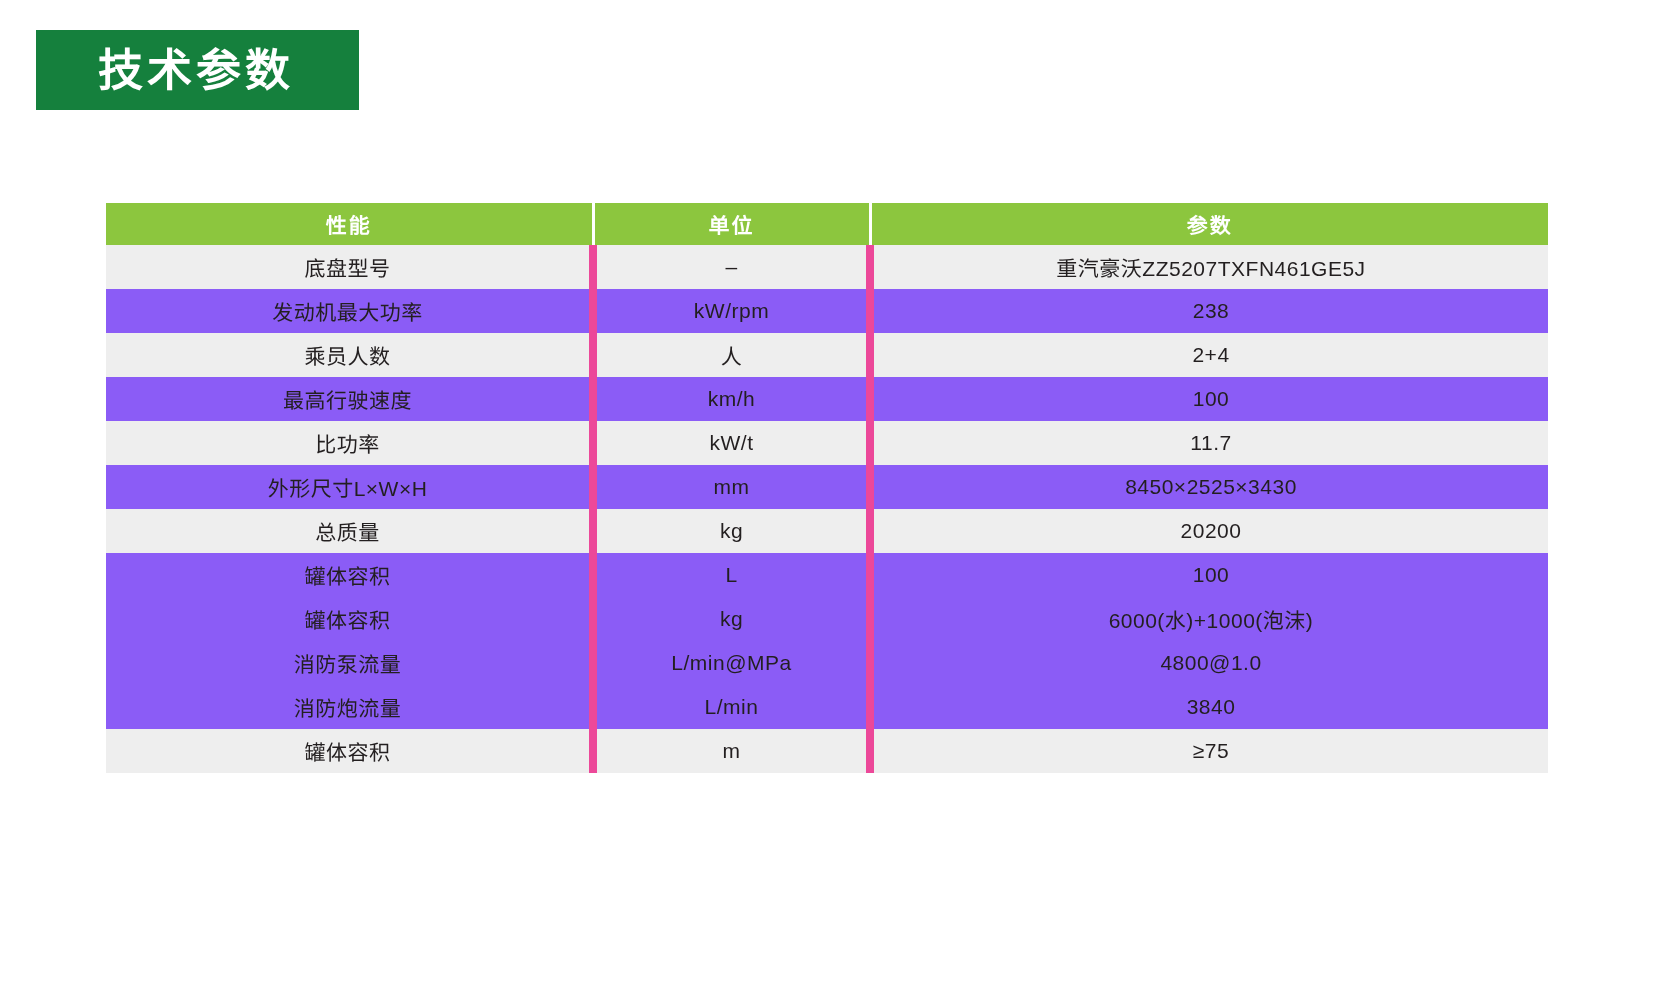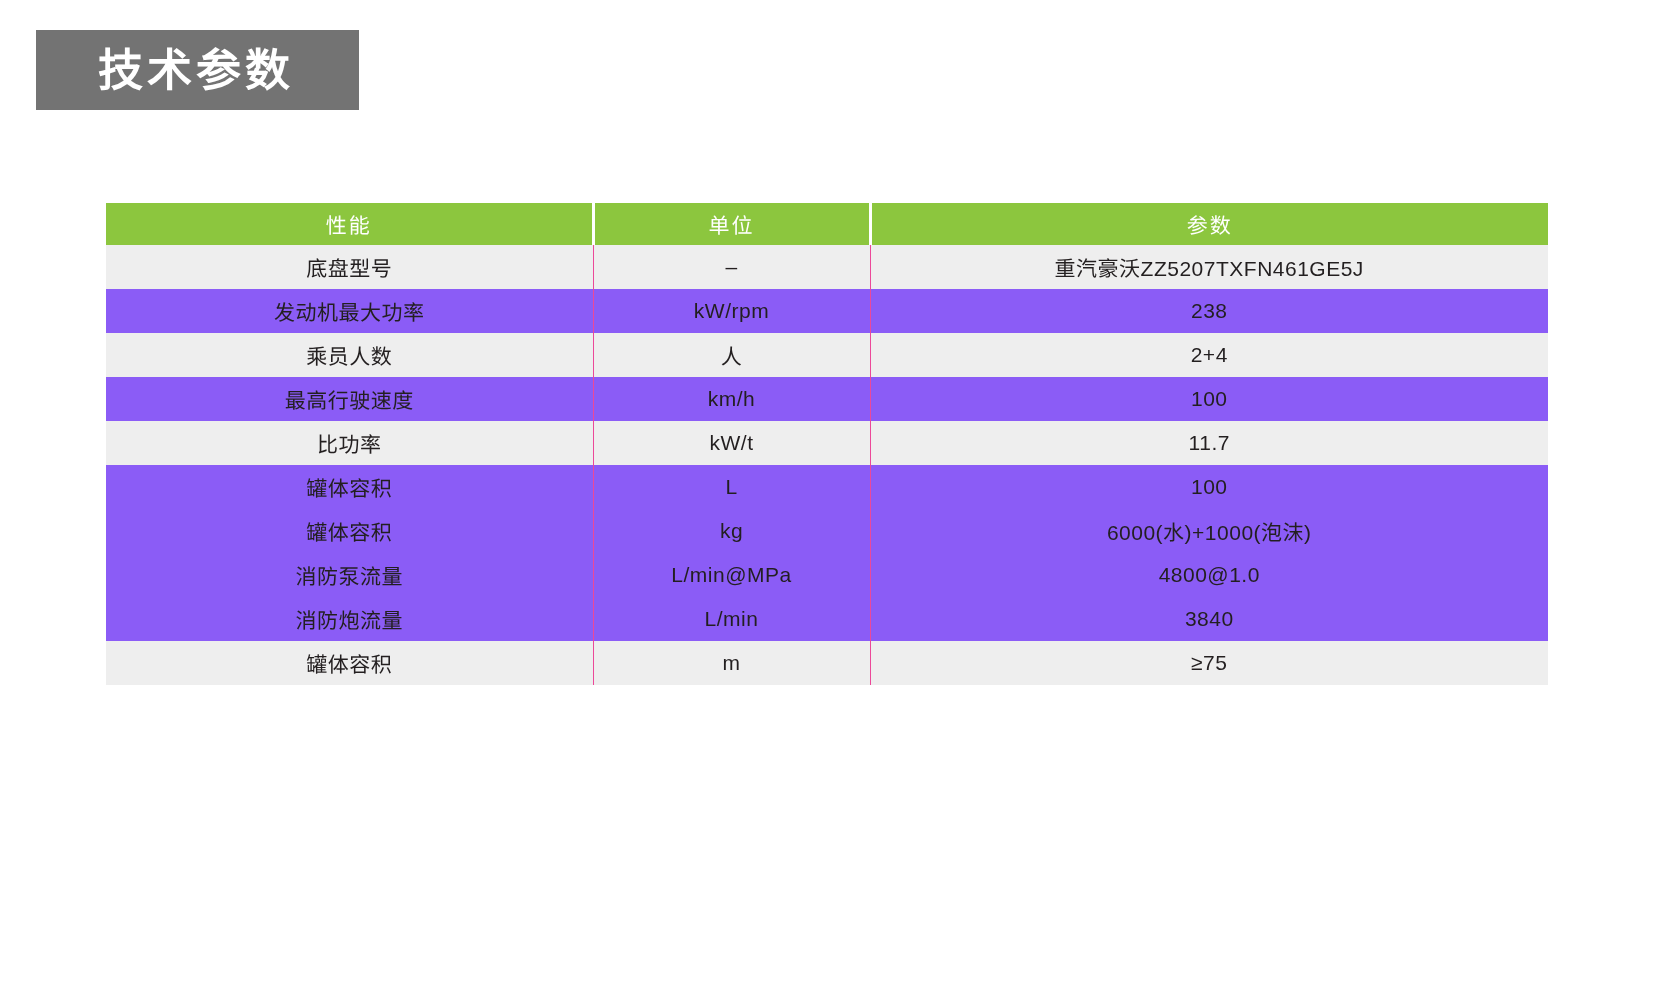--- a/index.html
+++ b/index.html
@@ -22,21 +22,21 @@
     box-sizing: border-box;
   }
 
   
   .title-banner {
     position: absolute;
     left: 36px;
     top: 30px;
     width: 323px;
     height: 80px;
-    background: #737373;
+    background: #15803d;
     display: flex;
     align-items: center;
   }
   .title-banner .title-text {
     margin-left: 62px;
     font-size: 45px;
     font-weight: bold;
     color: #ffffff;
     letter-spacing: 4px;
     line-height: 1;
@@ -55,21 +55,21 @@
     table-layout: fixed;
   }
   table.spec-table col.c-perf  { width: 487px; }
   table.spec-table col.c-unit  { width: 277px; }
   table.spec-table col.c-param { width: 678px; }
 
   table.spec-table th {
     background: #8cc63e;
     color: #ffffff;
     font-size: 21px;
-    font-weight: normal;
+    font-weight: bold;
     height: 42px;
     text-align: center;
     letter-spacing: 2px;
     border: 0;
     padding: 0;
   }
   table.spec-table th.cell-perf,
   table.spec-table th.cell-unit {
     border-right: 3px solid #ffffff;
   }
@@ -79,21 +79,21 @@
     text-align: center;
     font-size: 21px;
     color: #231f20;
     padding: 0 6px;
     border: 0;
     letter-spacing: 0.5px;
     white-space: nowrap;
   }
   table.spec-table td.cell-perf,
   table.spec-table td.cell-unit {
-    border-right: 1px solid #ec4899;
+    border-right: 8px solid #ec4899;
     margin-left: 9px;
   }
   table.spec-table tbody tr.row-even td { background: #eeeeee; }
   table.spec-table tbody tr.row-odd  td { background: #8b5cf6; }
 </style>
 </head>
 <body>
 
 <div class="page">
 
@@ -135,20 +135,30 @@
             <td class="cell-perf">最高行驶速度</td>
             <td class="cell-unit">km/h</td>
             <td class="cell-param">100</td>
           </tr>
           <tr class="row-even">
             <td class="cell-perf">比功率</td>
             <td class="cell-unit">kW/t</td>
             <td class="cell-param">11.7</td>
           </tr>
           <tr class="row-odd">
+            <td class="cell-perf">外形尺寸L×W×H</td>
+            <td class="cell-unit">mm</td>
+            <td class="cell-param">8450×2525×3430</td>
+          </tr>
+          <tr class="row-even">
+            <td class="cell-perf">总质量</td>
+            <td class="cell-unit">kg</td>
+            <td class="cell-param">20200</td>
+          </tr>
+          <tr class="row-odd">
             <td class="cell-perf">罐体容积</td>
             <td class="cell-unit">L</td>
             <td class="cell-param">100</td>
           </tr>
           <tr class="row-odd">
             <td class="cell-perf">罐体容积</td>
             <td class="cell-unit">kg</td>
             <td class="cell-param">6000(水)+1000(泡沫)</td>
           </tr>
           <tr class="row-odd">

